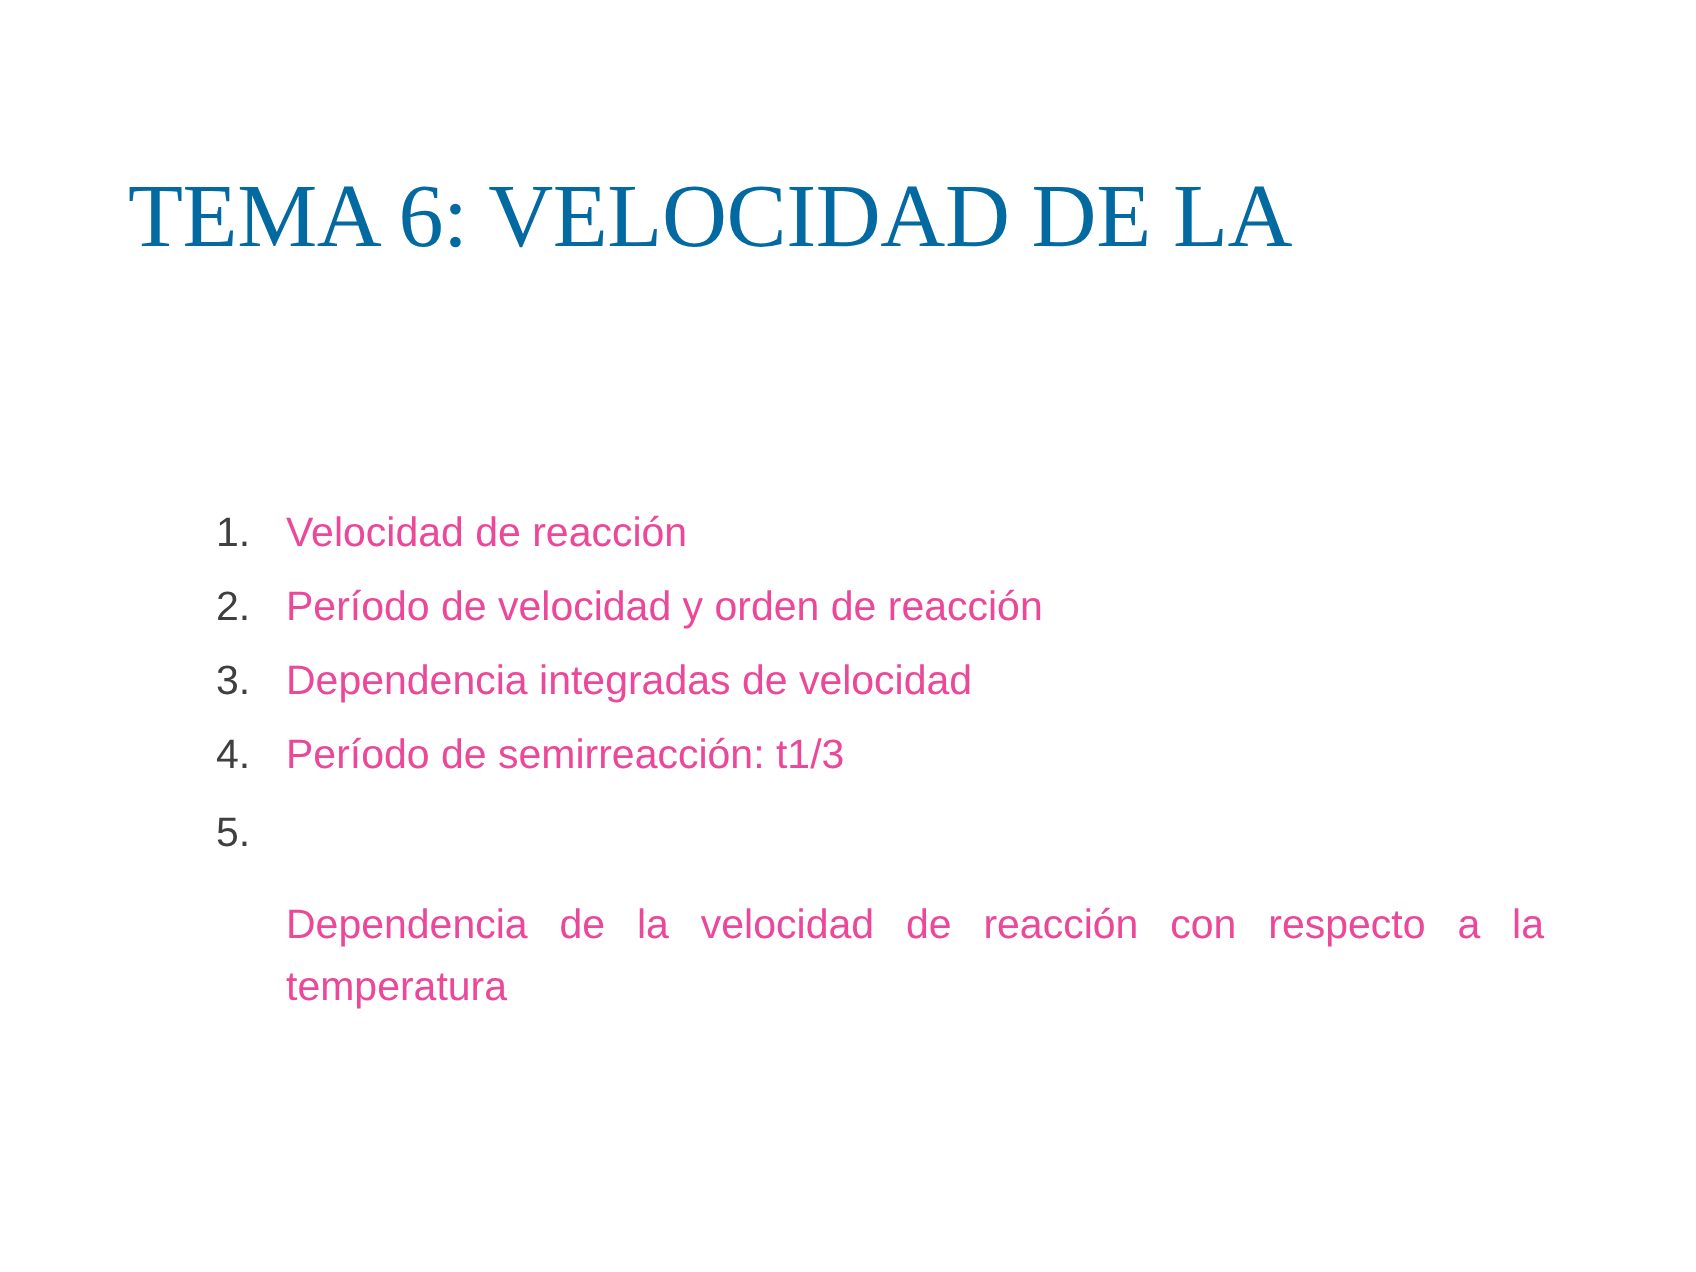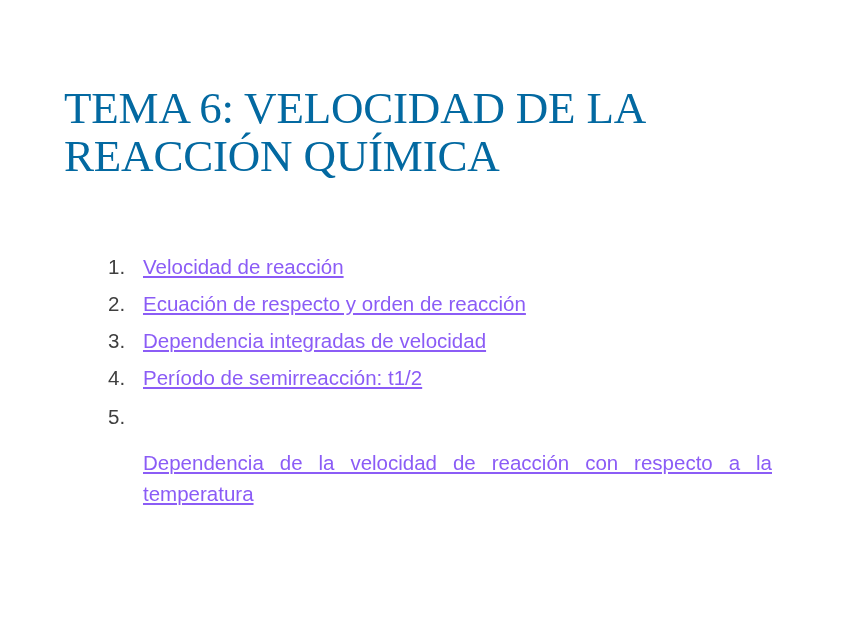--- a/index.html
+++ b/index.html
@@ -56,22 +56,21 @@
     top: 0;
     width: 30px;
     text-align: left;
     color: #3f3f3f;
     font-family: "Liberation Sans", sans-serif;
     font-size: 20.5px;
     line-height: 37px;
   }
   .list-item .item-text {
     display: block;
-    color: #8b5cf6;
-    text-decoration: underline;
+    color: #ec4899;
   }
   
   .list-item.wrapped {
     line-height: 31px;
     padding-top: 5px;
   }
   .list-item.wrapped .item-number {
     line-height: 31px;
     padding-top: 5px;
     top: 0;
@@ -84,43 +83,42 @@
     margin-top: 46px;
   }
 </style>
 </head>
 <body>
 
 <div class="slide">
 
   <div class="slide-title">
     <div>TEMA 6: VELOCIDAD DE LA</div>
-    <div>REACCIÓN QUÍMICA</div>
   </div>
 
   <div class="slide-body">
 
     <div class="list-item">
       <span class="item-number">1.</span>
       <span class="item-text">Velocidad de reacción</span>
     </div>
 
     <div class="list-item">
       <span class="item-number">2.</span>
-      <span class="item-text">Ecuación de respecto y orden de reacción</span>
+      <span class="item-text">Período de velocidad y orden de reacción</span>
     </div>
 
     <div class="list-item">
       <span class="item-number">3.</span>
       <span class="item-text">Dependencia integradas de velocidad</span>
     </div>
 
     <div class="list-item">
       <span class="item-number">4.</span>
-      <span class="item-text">Período de semirreacción: t1/2</span>
+      <span class="item-text">Período de semirreacción: t1/3</span>
     </div>
 
     <div class="list-item wrapped">
       <span class="item-number">5.</span>
       <span class="item-text">Dependencia de la velocidad de reacción con respecto a la temperatura</span>
     </div>
 
   </div>
 
 </div>

